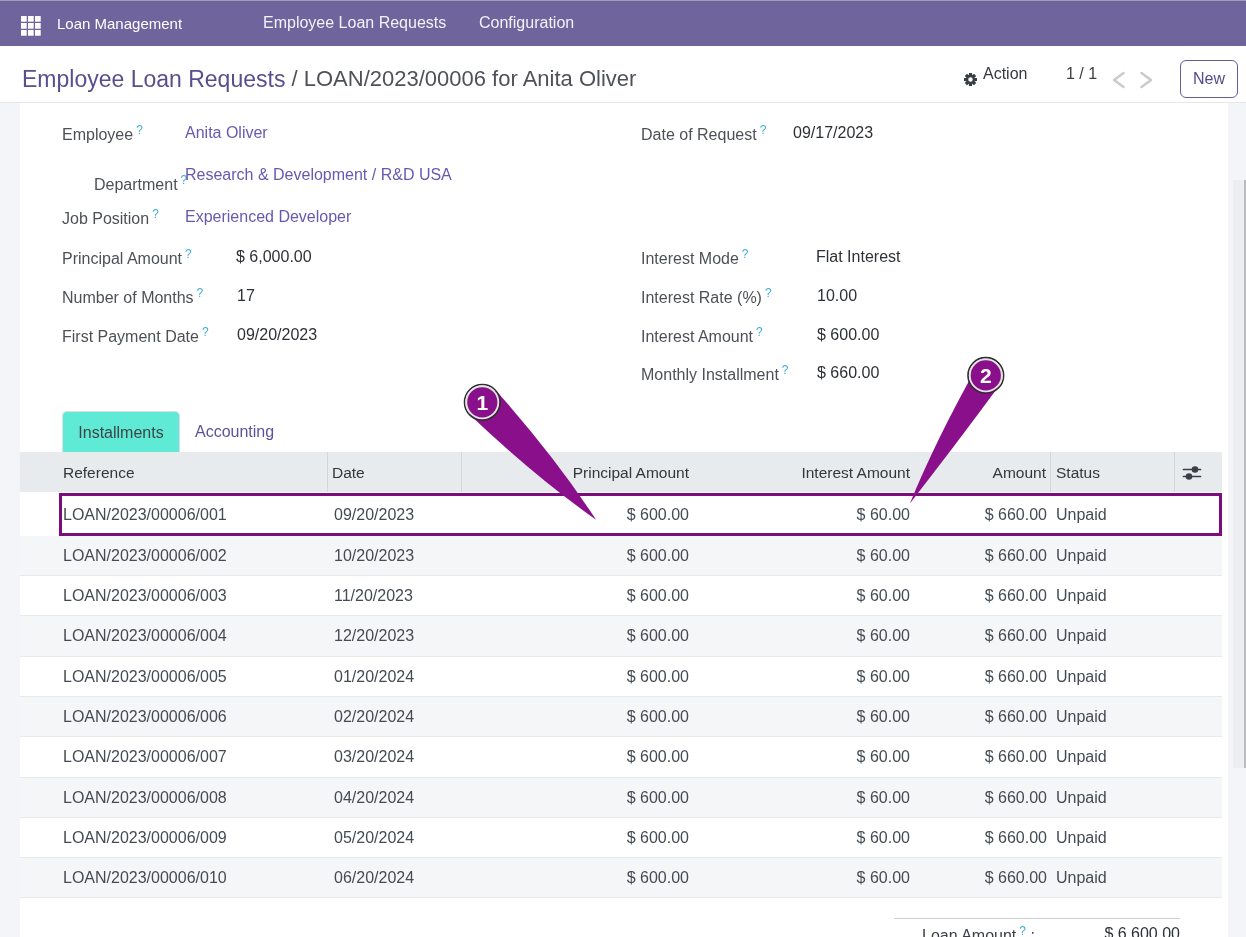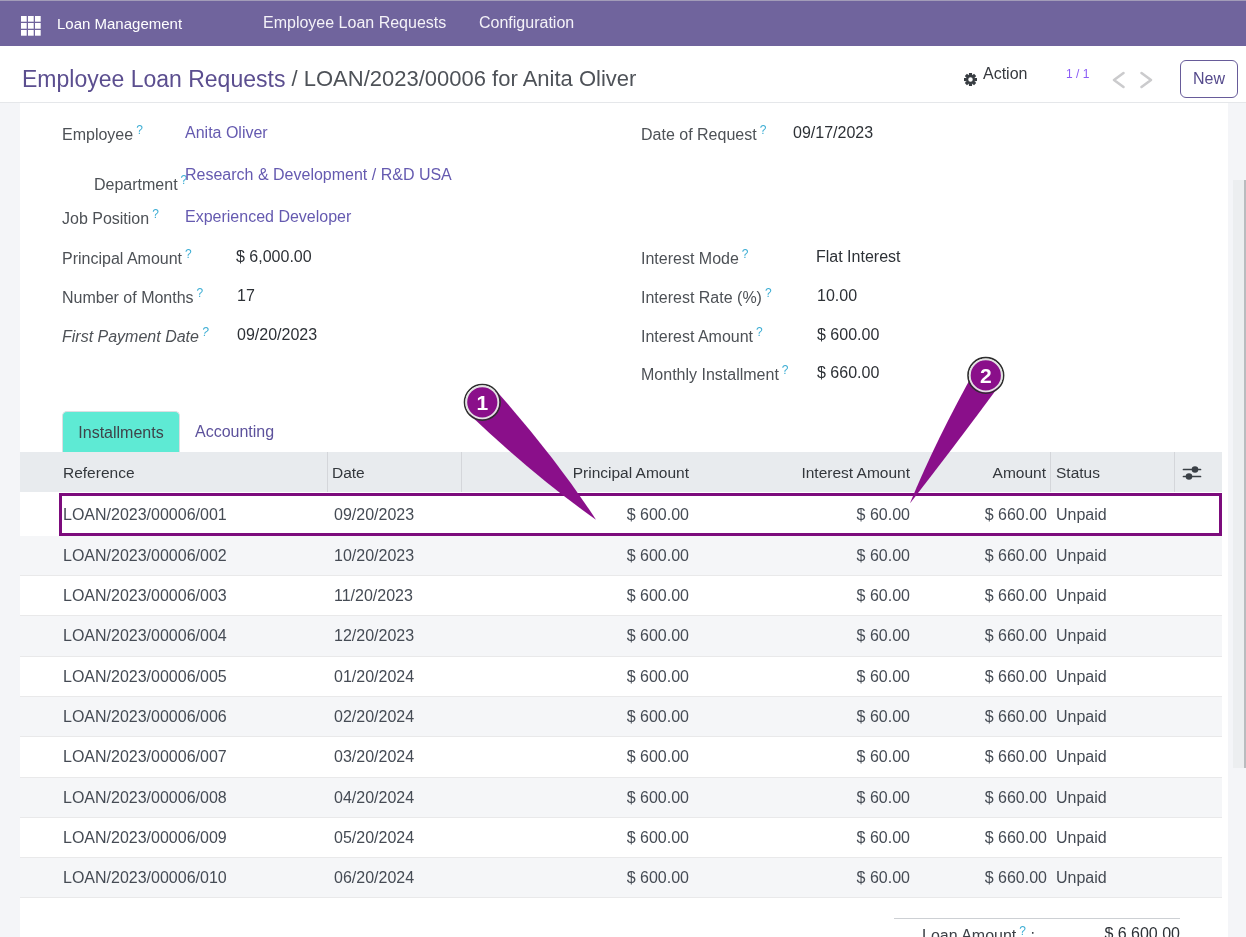--- a/index.html
+++ b/index.html
@@ -39,21 +39,21 @@
 
   <div class="abs" style="left:0;top:46px;width:1246px;height:57px;background:#fff;border-bottom:1px solid #e5e7ea;"></div>
   <div class="abs" style="left:22px;top:51px;height:56px;display:flex;align-items:center;font-size:22px;white-space:nowrap;">
     <span style="color:#5b4e8f;font-size:23px;">Employee Loan Requests</span>
       <span style="color:#4e5258;font-size:22px;text-align:center;">&nbsp;/ LOAN/2023/00006 for Anita Oliver</span>
   </div>
   <svg class="abs" style="left:964px;top:73px;" width="13" height="13" viewBox="0 0 15 15">
       <path d="M5.41,3.40 L5.77,-0.00 L9.23,-0.00 L9.59,3.40 L8.92,3.13 L11.58,0.97 L14.03,3.42 L11.87,6.08 L11.60,5.41 L15.00,5.77 L15.00,9.23 L11.60,9.59 L11.87,8.92 L14.03,11.58 L11.58,14.03 L8.92,11.87 L9.59,11.60 L9.23,15.00 L5.77,15.00 L5.41,11.60 L6.08,11.87 L3.42,14.03 L0.97,11.58 L3.13,8.92 L3.40,9.59 L-0.00,9.23 L-0.00,5.77 L3.40,5.41 L3.13,6.08 L0.97,3.42 L3.42,0.97 L6.08,3.13 Z M10.10,7.50 A2.6,2.6 0 1,0 4.90,7.50 A2.6,2.6 0 1,0 10.10,7.50 Z" fill="#383d42" fill-rule="evenodd"></path>
     </svg>
   <div class="abs" style="left:983px;top:46px;height:56px;display:flex;align-items:center;color:#36393e;font-size:16px;">Action</div>
-  <div class="abs" style="left:1066px;top:46px;height:56px;display:flex;align-items:center;color:#8b5cf6;font-size:12px;">1 / 1</div>
+  <div class="abs" style="left:1066px;top:46px;height:56px;display:flex;align-items:center;color:#404040;font-size:16px;">1 / 1</div>
   <svg class="abs" style="left:1110px;top:71px;" width="18" height="18" viewBox="0 0 18 18">
     <polyline points="13.5,2 4,9 13.5,16" fill="none" stroke="#cbcbcd" stroke-width="2.6" stroke-linecap="round" stroke-linejoin="round"></polyline>
   </svg>
   <svg class="abs" style="left:1137px;top:71px;" width="18" height="18" viewBox="0 0 18 18">
     <polyline points="4.5,2 14,9 4.5,16" fill="none" stroke="#cbcbcd" stroke-width="2.6" stroke-linecap="round" stroke-linejoin="round"></polyline>
   </svg>
   <div class="abs" style="left:1180px;top:60px;width:58px;height:38px;border:1.5px solid #675b99;border-radius:6px;display:flex;align-items:center;justify-content:center;color:#554a8c;font-size:16px;">New</div>
 
   <div class="abs" style="left:0;top:103px;width:20px;height:834px;background:#f4f5f8;"></div>
   <div class="abs" style="left:1228px;top:103px;width:18px;height:834px;background:#f4f5f8;"></div>
@@ -63,21 +63,21 @@
   <div class="abs lbl" style="left:62px;top:124px;">Employee<span class="q">?</span></div>
   <div class="abs lnk" style="left:185px;top:124px;">Anita Oliver</div>
   <div class="abs lbl" style="left:62px;top:174px;margin-left:32px;">Department<span class="q">?</span></div>
   <div class="abs lnk" style="left:185px;top:166px;">Research &amp; Development / R&amp;D USA</div>
   <div class="abs lbl" style="left:62px;top:208px;">Job Position<span class="q">?</span></div>
   <div class="abs lnk" style="left:185px;top:208px;">Experienced Developer</div>
   <div class="abs lbl" style="left:62px;top:248px;">Principal Amount<span class="q">?</span></div>
   <div class="abs val" style="left:236px;top:248px;">$ 6,000.00</div>
   <div class="abs lbl" style="left:62px;top:287px;">Number of Months<span class="q">?</span></div>
   <div class="abs val" style="left:237px;top:287px;">17</div>
-  <div class="abs lbl" style="left:62px;top:326px;font-style:italic;">First Payment Date<span class="q">?</span></div>
+  <div class="abs lbl" style="left:62px;top:326px;">First Payment Date<span class="q">?</span></div>
   <div class="abs val" style="left:237px;top:326px;">09/20/2023</div>
 
   <div class="abs lbl" style="left:641px;top:124px;">Date of Request<span class="q">?</span></div>
   <div class="abs val" style="left:793px;top:124px;">09/17/2023</div>
   <div class="abs lbl" style="left:641px;top:248px;">Interest Mode<span class="q">?</span></div>
   <div class="abs val" style="left:816px;top:248px;">Flat Interest</div>
   <div class="abs lbl" style="left:641px;top:287px;">Interest Rate (%)<span class="q">?</span></div>
   <div class="abs val" style="left:817px;top:287px;">10.00</div>
   <div class="abs lbl" style="left:641px;top:326px;">Interest Amount<span class="q">?</span></div>
   <div class="abs val" style="left:817px;top:326px;">$ 600.00</div>

